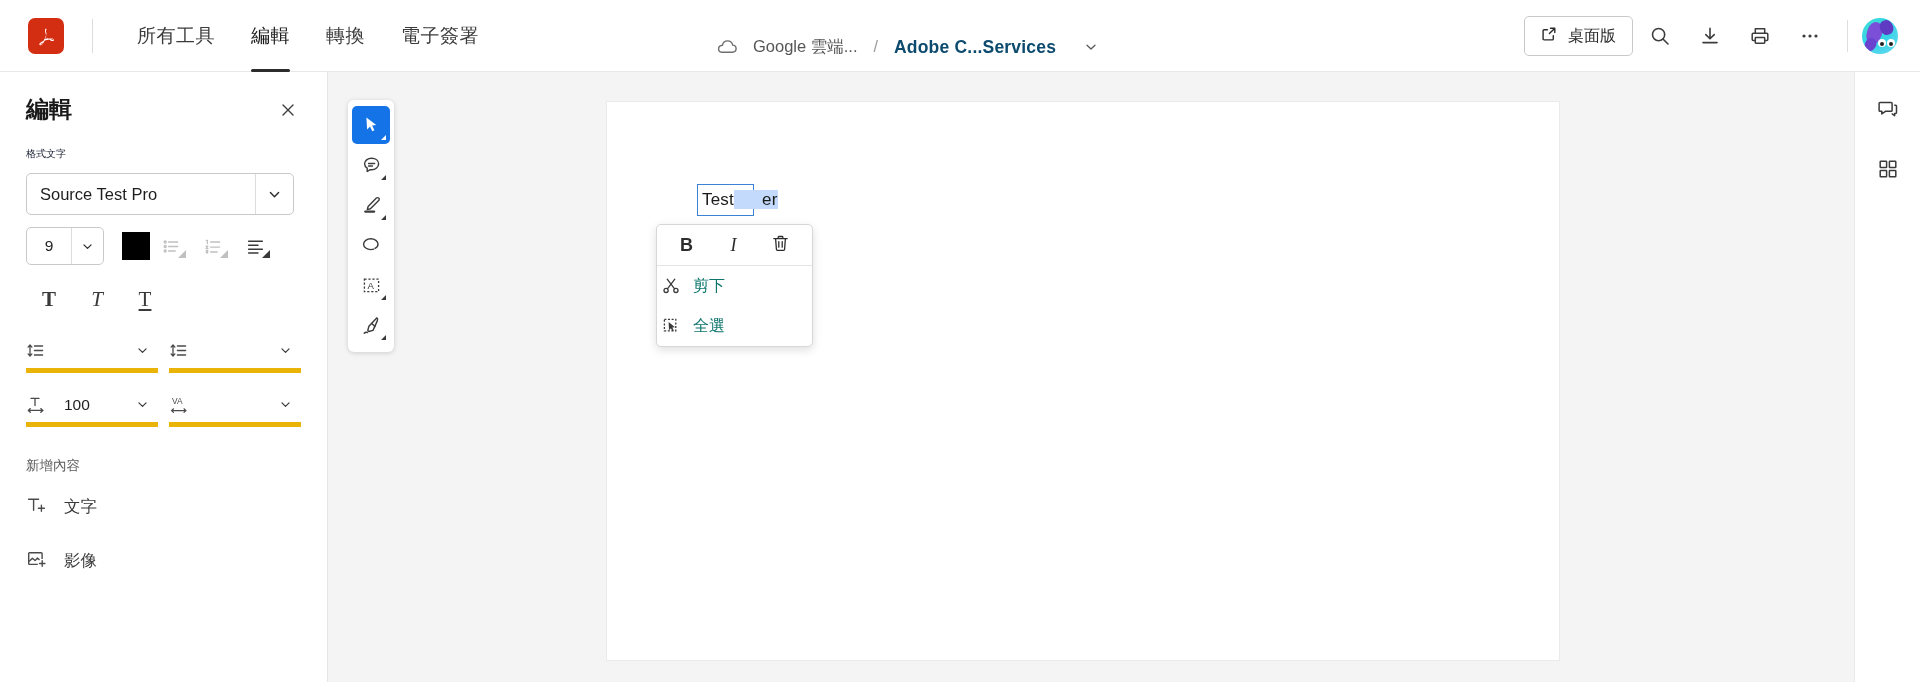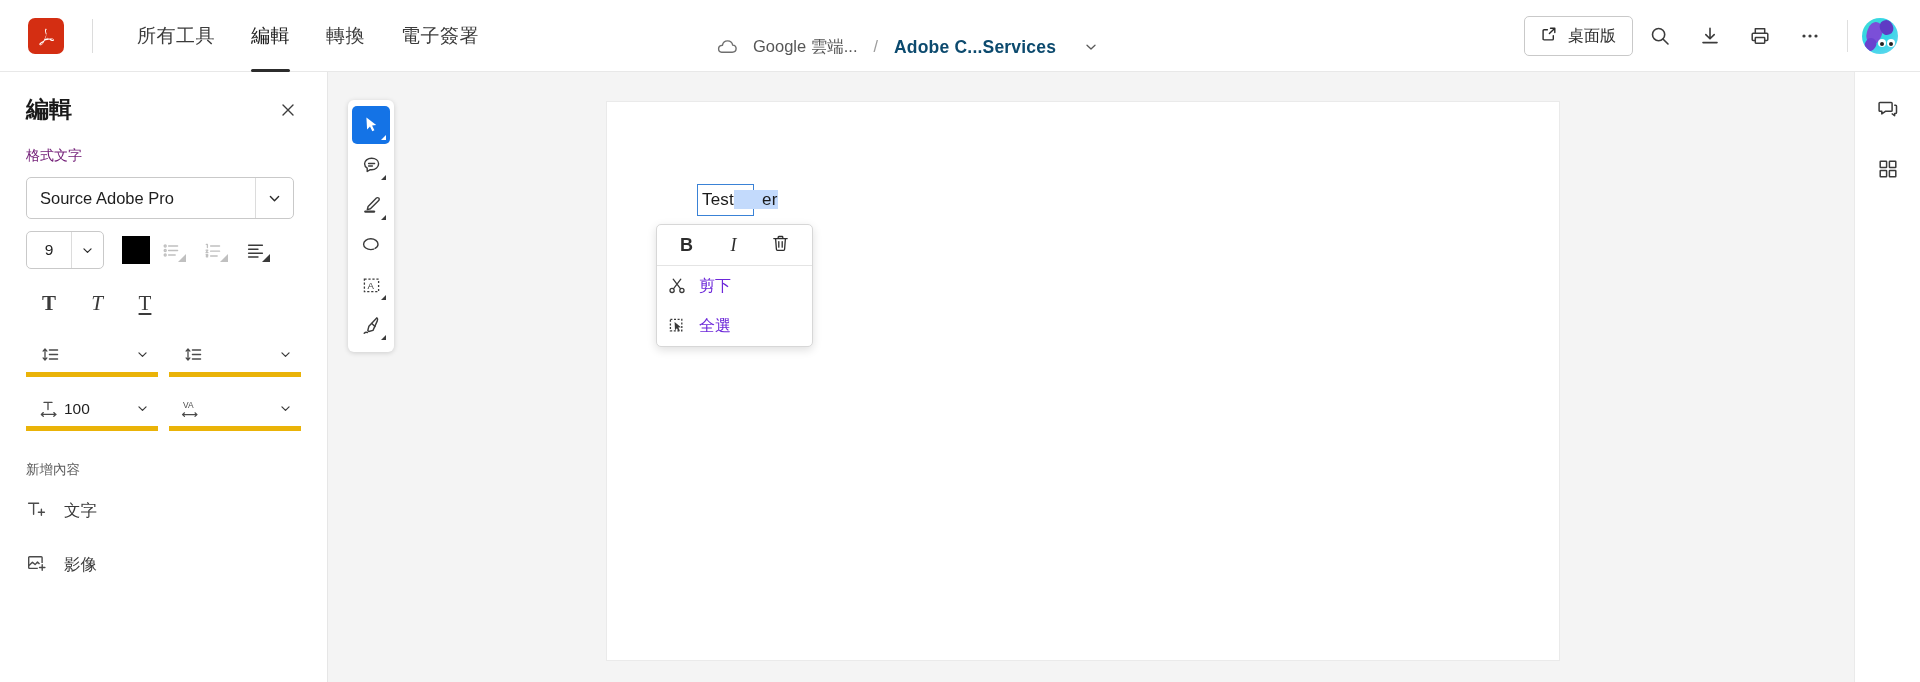--- a/index.html
+++ b/index.html
@@ -103,21 +103,21 @@
     border-right: 1px solid #e6e6e6;
   }
   .lp-head {
     display: flex; align-items: center; justify-content: space-between;
     padding: 22px 26px 0 26px;
   }
   .lp-title { font-size: 23px; font-weight: bold; color: #1a1a1a; }
   .lp-close { color:#3d3d3d; cursor:pointer; display:flex; padding:4px; }
   .lp-section-label {
     padding: 22px 26px 0 26px;
-    font-size: 14px; color: #701a75;
+    font-size: 10px; color: #0f172a;
   }
   .lp-body { padding: 0 26px; }
 
   .font-select {
     margin-top: 12px;
     height: 42px; width: 268px;
     border: 1px solid #c9c9c9; border-radius: 5px;
     display: flex; align-items: center;
     background: #fff; cursor: pointer;
   }
@@ -164,21 +164,21 @@
     width: 46px; height: 40px; display:flex;align-items:center;justify-content:center;
     font-size: 21px; color:#3a3a3a; cursor:pointer;
   }
   .sbtn.serif { font-family: "Liberation Serif", serif; }
 
   .row-spacing { margin-top: 14px; display:flex; align-items:center; }
   .spacing-field {
     display:flex; align-items:center; height: 40px;
     border-bottom: 5px solid #eab308; width: 132px;
   }
-  .spacing-field .ic { width: 34px; display:flex;align-items:center;justify-content:flex-end;color:#4a4a4a;}
+  .spacing-field .ic { width: 34px; display:flex;align-items:center;justify-content:flex-start;color:#4a4a4a;}
   .spacing-field .v { flex:1; font-size:15.5px; color:#1f1f1f; padding-left:4px;}
   .spacing-field .ar { width: 30px; display:flex;align-items:center;justify-content:center;color:#3a3a3a;}
   .spacing-gap { width: 12px; }
 
   .addsec-label { padding: 30px 26px 0 26px; font-size: 13.5px; color: #5d5d5d; }
   .addrow {
     display:flex; align-items:center; gap: 16px;
     height: 44px; padding: 0 26px; margin-top: 10px;
     cursor: pointer; color: #4a4a4a;
   }
@@ -250,22 +250,22 @@
   }
   .ctx-tbtn {
     width: 47px; height: 40px;
     display:flex;align-items:center;justify-content:center;
     cursor:pointer; color: #2d2d2d;
   }
   .ctx-tbtn .bold { font-size: 18px; font-weight: bold; }
   .ctx-tbtn .ital { font-size: 18px; font-style: italic; font-family:"Liberation Serif", serif; }
   .ctx-item {
     display:flex; align-items:center; gap: 12px;
-    height: 40px; padding: 0 10px; cursor: pointer;
-    color:#6d28d9; font-size: 16px;
+    height: 40px; padding: 0 4px; cursor: pointer;
+    color:#0f766e; font-size: 16px;
   }
   .ctx-item .ci { width: 20px; display:flex;align-items:center;justify-content:center; color:#3a3a3a;}
 
   
   .rightrail {
     position: absolute; right: 0; top: 72px;
     width: 65px; height: 610px;
     background: #ffffff;
   }
   .rr-icon {
@@ -378,21 +378,21 @@
         <path d="M4 4l10 10M14 4L4 14" stroke-linecap="round"></path>
       </svg>
     </div>
   </div>
 
   <div class="lp-section-label">格式文字</div>
 
   <div class="lp-body">
 
     <div class="font-select">
-      <div class="val">Source Adobe Pro</div>
+      <div class="val">Source Test Pro</div>
       <div class="arrow">
         <svg width="15" height="15" viewBox="0 0 15 15" fill="none" stroke="#2b2b2b" stroke-width="1.4">
           <path d="M3.4 5.6 7.5 9.7 11.6 5.6" stroke-linecap="round" stroke-linejoin="round"></path>
         </svg>
       </div>
     </div>
 
     <div class="row-size">
       <div class="size-select">
         <div class="val">9</div>

